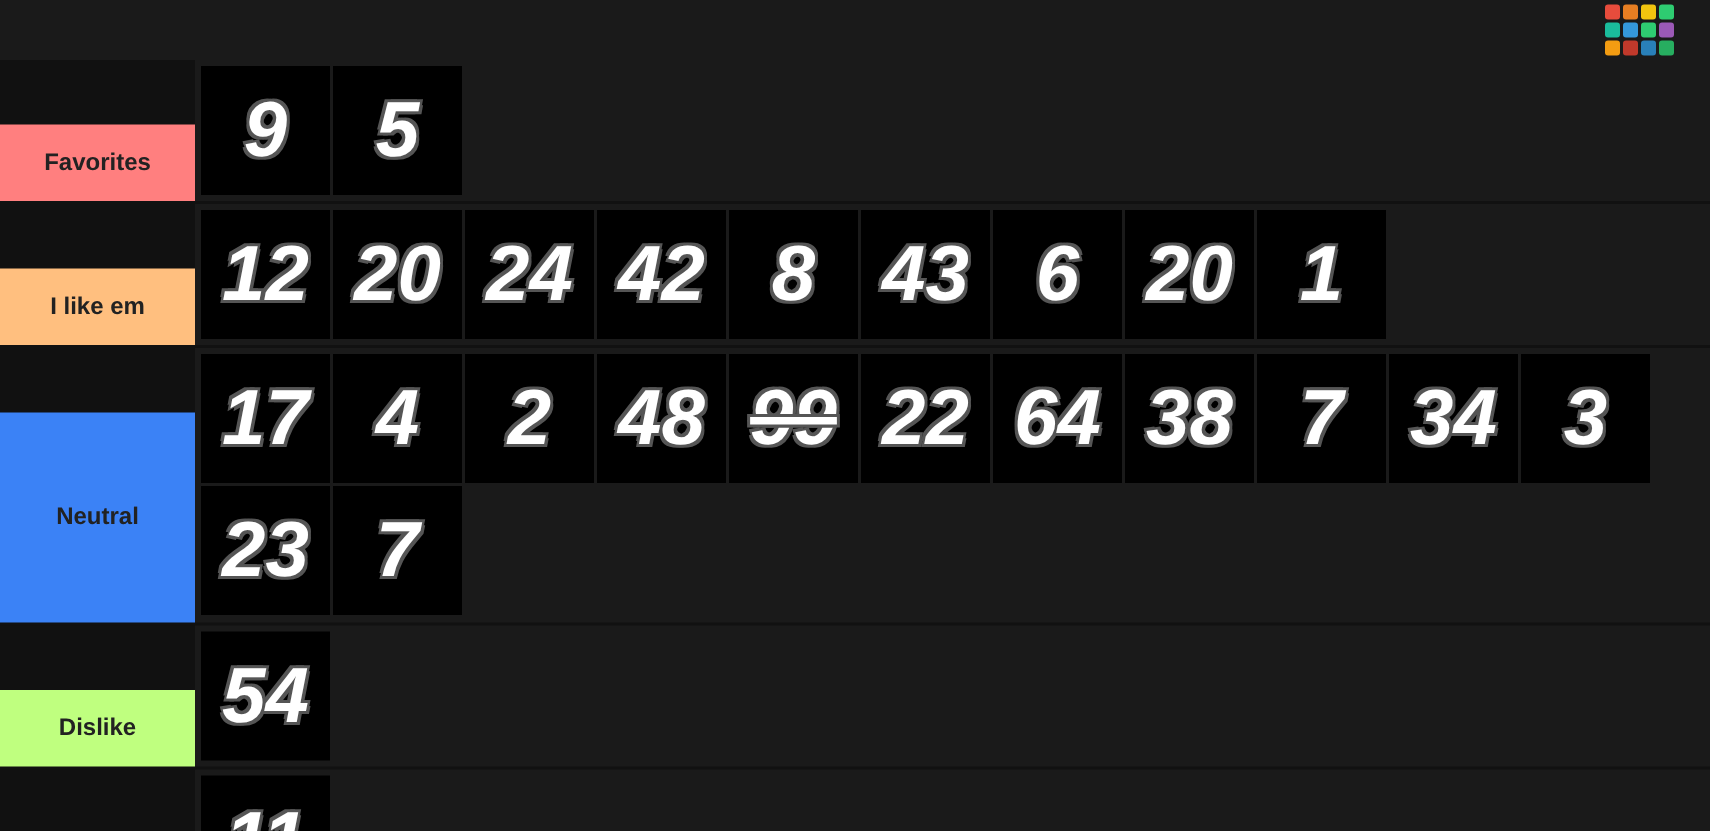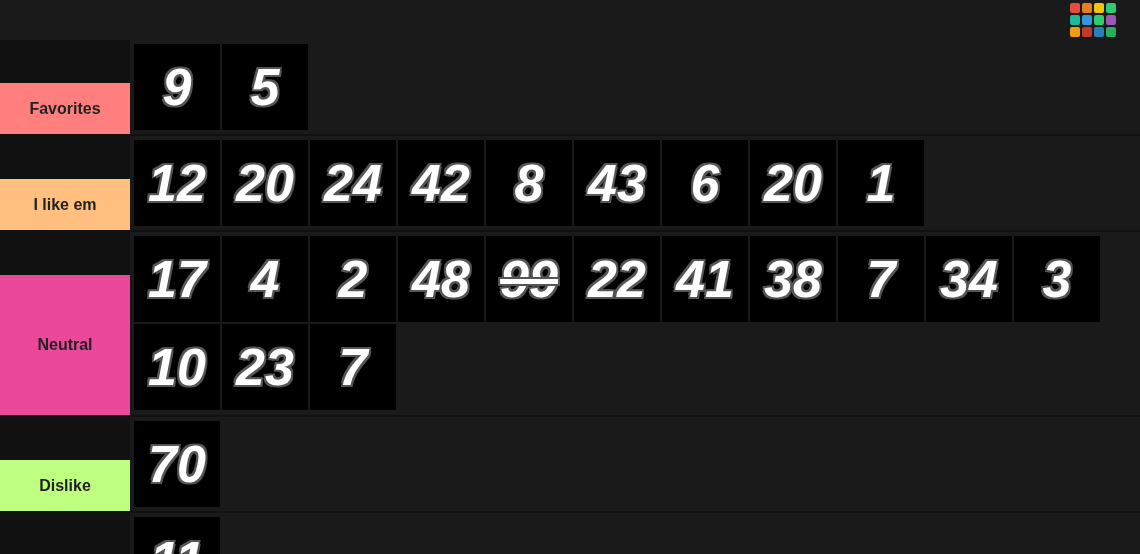--- a/index.html
+++ b/index.html
@@ -194,71 +194,68 @@
         </div>
         <div class="tier-item">
           <span class="racing-num">20</span>
         </div>
         <div class="tier-item">
           <span class="racing-num">1</span>
         </div>
       </div>
     </div>
     <div class="tier-row row-neutral">
-      <div class="tier-label" style="background: #ec4899;">Neutral</div>
+      <div class="tier-label" style="background: #3b82f6;">Neutral</div>
       <div class="tier-items">
         <div class="tier-item">
           <span class="racing-num">17</span>
         </div>
         <div class="tier-item">
           <span class="racing-num">4</span>
         </div>
         <div class="tier-item">
           <span class="racing-num">2</span>
         </div>
         <div class="tier-item">
           <span class="racing-num">48</span>
         </div>
         <div class="tier-item">
           <span class="racing-num strikethrough">99</span>
         </div>
         <div class="tier-item">
           <span class="racing-num">22</span>
         </div>
         <div class="tier-item">
-          <span class="racing-num">41</span>
+          <span class="racing-num">64</span>
         </div>
         <div class="tier-item">
           <span class="racing-num">38</span>
         </div>
         <div class="tier-item">
           <span class="racing-num">7</span>
         </div>
         <div class="tier-item">
           <span class="racing-num">34</span>
         </div>
         <div class="tier-item">
           <span class="racing-num">3</span>
-        </div>
-        <div class="tier-item">
-          <span class="racing-num">10</span>
         </div>
         <div class="tier-item">
           <span class="racing-num">23</span>
         </div>
         <div class="tier-item">
           <span class="racing-num">7</span>
         </div>
       </div>
     </div>
     <div class="tier-row row-dislike">
       <div class="tier-label" style="background: rgb(191, 255, 127);">Dislike</div>
       <div class="tier-items">
         <div class="tier-item">
-          <span class="racing-num">70</span>
+          <span class="racing-num">54</span>
         </div>
       </div>
     </div>
     <div class="tier-row row-hate">
       <div class="tier-label" style="background: rgb(127, 255, 127);">Hate</div>
       <div class="tier-items">
         <div class="tier-item">
           <span class="racing-num">11</span>
         </div>
       </div>

